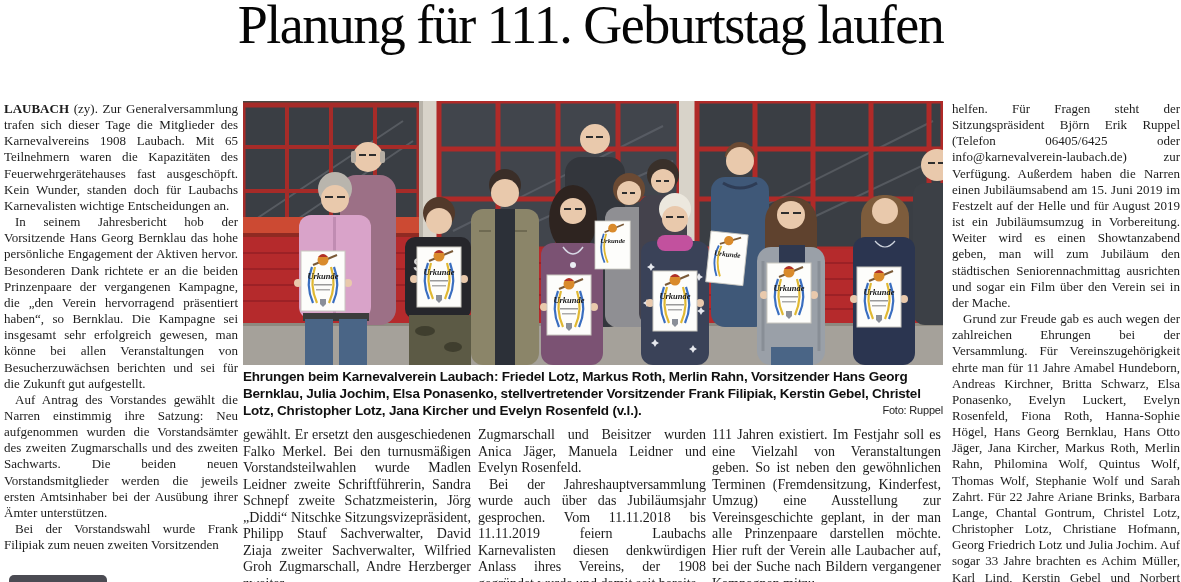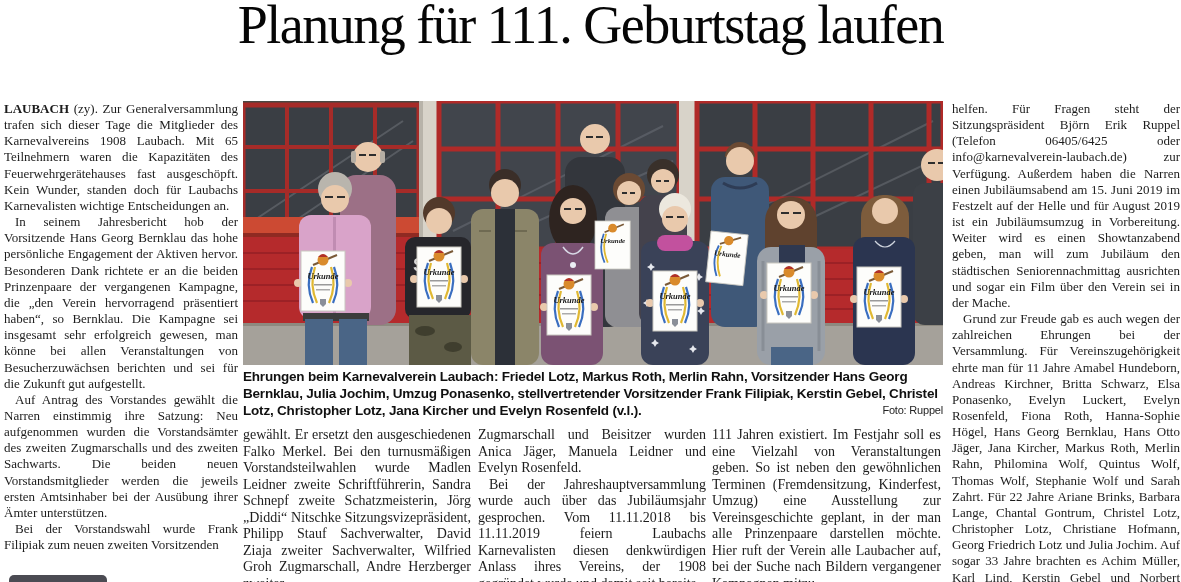--- a/index.html
+++ b/index.html
@@ -304,21 +304,21 @@
           <text class="urk" x="22" y="28" text-anchor="middle" font-size="8.5" fill="#1a1a1a">Urkunde</text>
           <rect x="13" y="33" width="18" height="1.5" fill="#9a9a9a"></rect>
             <rect x="15" y="38" width="14" height="1.5" fill="#ababab"></rect>
           <path d="M19,48 h6 v5 l-3,3 -3,-3 z" fill="#8a8f99"></path>
         </g>
       </g>
     </svg>
   </figure>
 
   <div class="caption">
-    <span>Ehrungen beim Karnevalverein Laubach: Friedel Lotz, Markus Roth, Merlin Rahn, Vorsitzender Hans Georg Bernklau, Julia Jochim, Umzug Ponasenko, stellvertretender Vorsitzender Frank Filipiak, Kerstin Gebel, Christel Lotz, Christopher Lotz, Jana Kircher und Evelyn Rosenfeld (v.l.).</span>
+    <span>Ehrungen beim Karnevalverein Laubach: Friedel Lotz, Markus Roth, Merlin Rahn, Vorsitzender Hans Georg Bernklau, Julia Jochim, Elsa Ponasenko, stellvertretender Vorsitzender Frank Filipiak, Kerstin Gebel, Christel Lotz, Christopher Lotz, Jana Kircher und Evelyn Rosenfeld (v.l.).</span>
     <span class="credit">Foto: Ruppel</span>
   </div>
 
   <div class="bcol bcol-1">
     <p>gewählt. Er ersetzt den ausgeschiedenen Falko Merkel. Bei den turnusmäßigen Vorstandsteilwahlen wurde Madlen Leidner zweite Schriftführerin, Sandra Schnepf zweite Schatzmeisterin, Jörg „Diddi“ Nitschke Sitzungsvizepräsident, Philipp Stauf Sachverwalter, David Ziaja zweiter Sachverwalter, Wilfried Groh Zugmarschall, Andre Herzberger zweiter</p>
   </div>
   <div class="bcol bcol-2">
     <p>Zugmarschall und Beisitzer wurden Anica Jäger, Manuela Leidner und Evelyn Rosenfeld.</p>
     <p class="indent">Bei der Jahreshauptversammlung wurde auch über das Jubiläumsjahr gesprochen. Vom 11.11.2018 bis 11.11.2019 feiern Laubachs Karnevalisten diesen denkwürdigen Anlass ihres Vereins, der 1908 gegründet wurde und damit seit bereits</p>
   </div>

